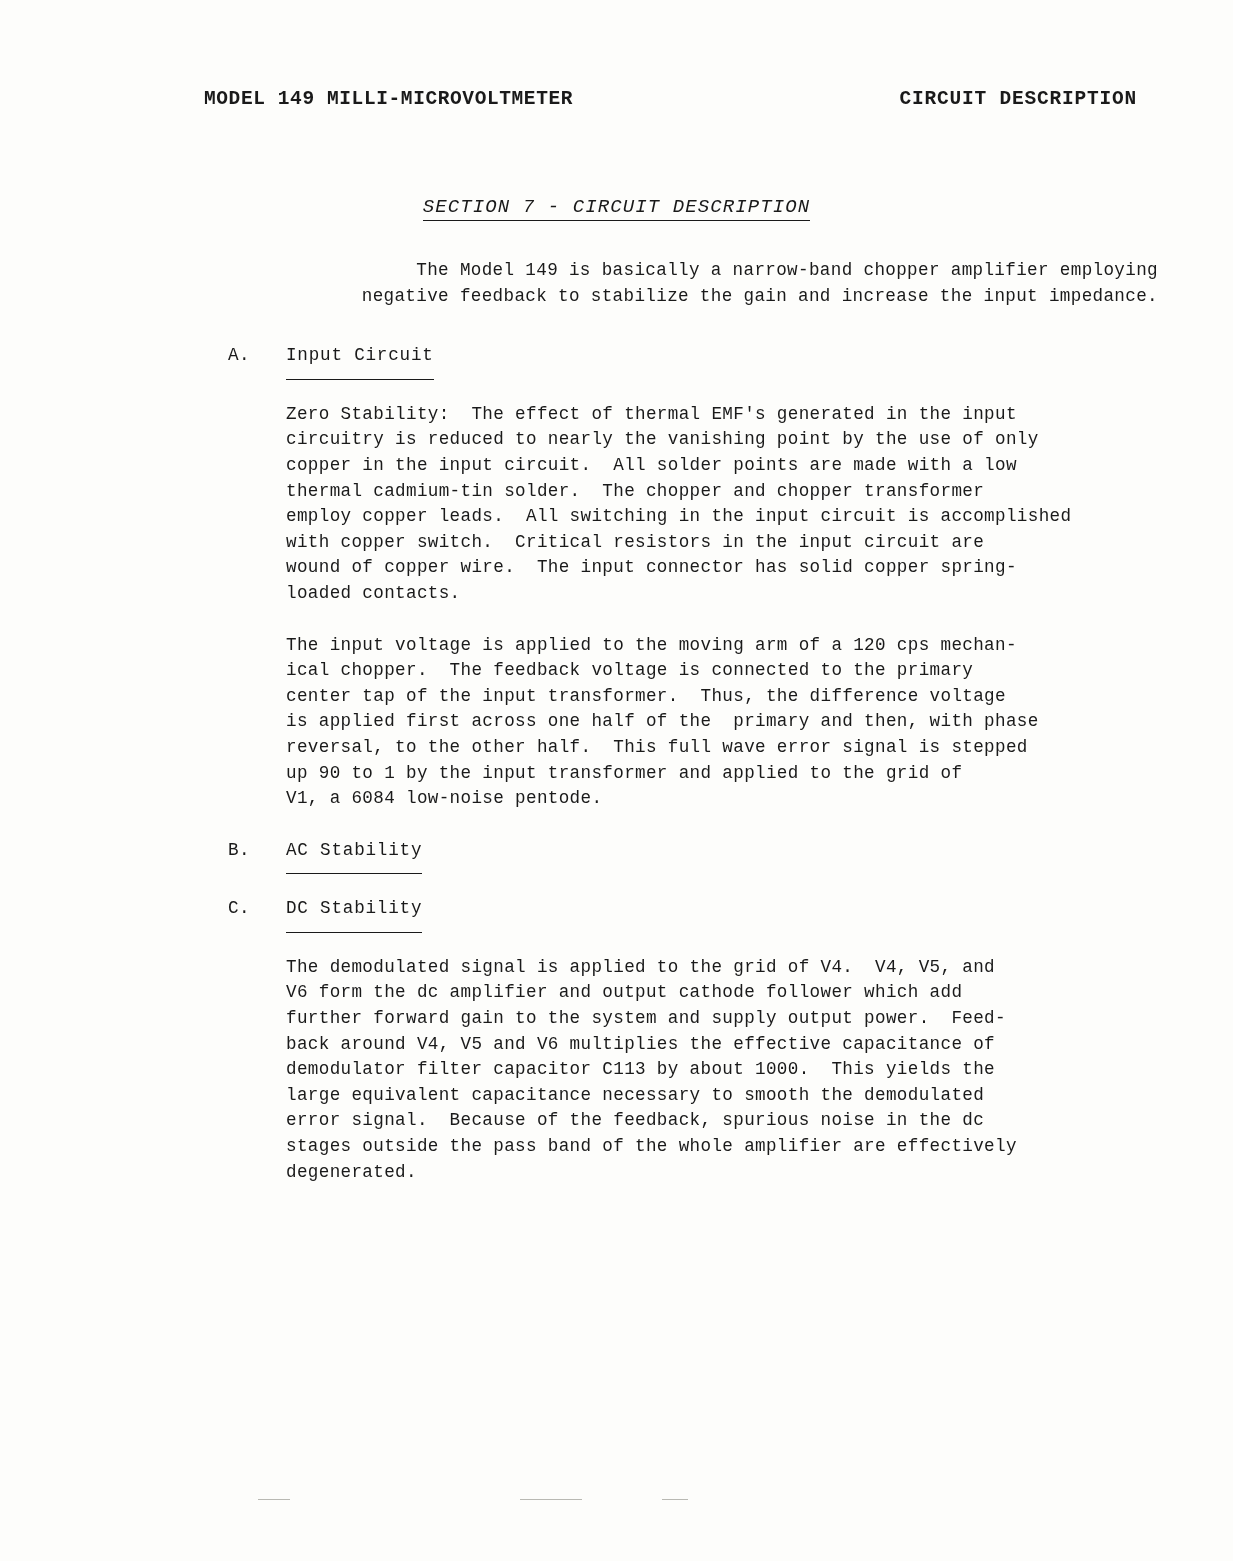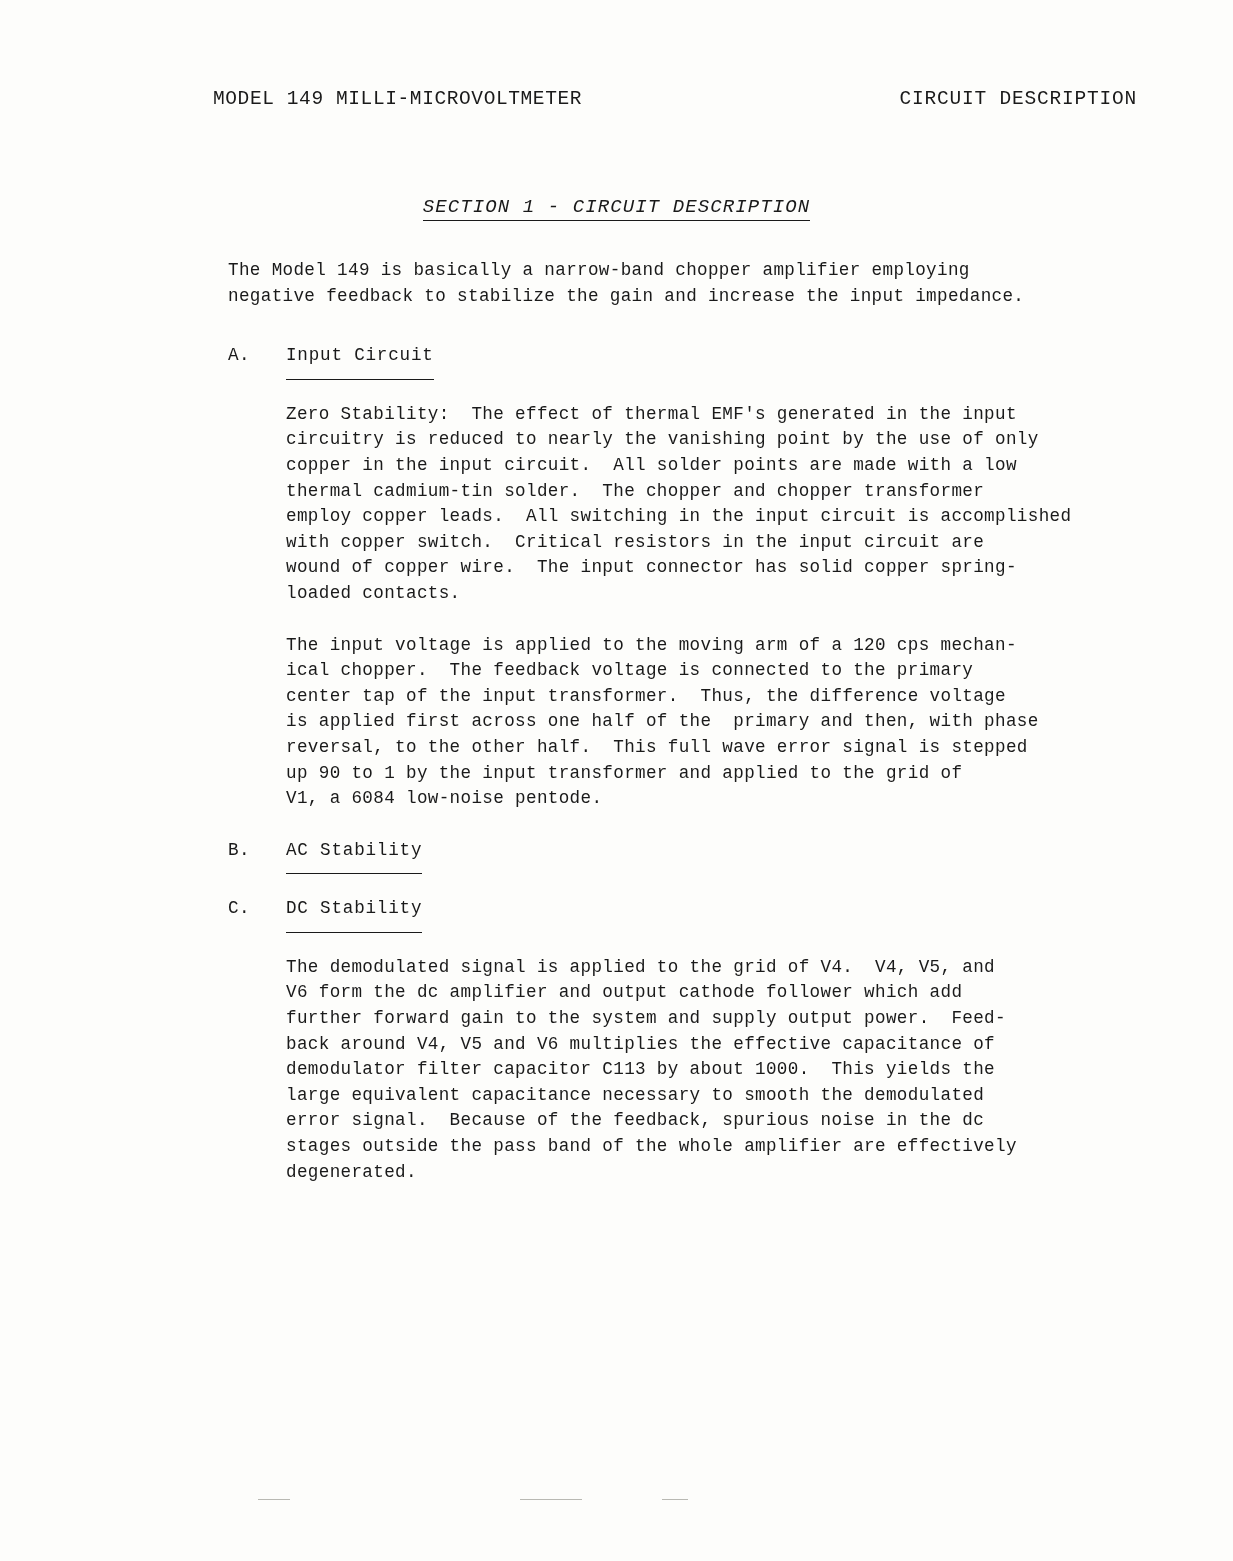--- a/index.html
+++ b/index.html
@@ -12,27 +12,28 @@
     width: 1233px;
     height: 1561px;
     background: #fdfdfb;
     font-family: "Liberation Mono", "DejaVu Sans Mono", monospace;
     color: #1a1a1a;
     overflow: hidden;
   }
   .header {
     position: absolute;
     top: 88px;
-    left: 213px;
+    left: 204px;
     right: 96px;
     display: flex;
     justify-content: space-between;
     align-items: baseline;
     font-size: 19.5px;
     letter-spacing: 0.6px;
+    font-weight: bold;
   }
   .header .left {
     white-space: nowrap;
   }
   .header .right {
     white-space: nowrap;
     letter-spacing: 0.8px;
     text-align: right;
   }
   .section-title {
@@ -54,20 +55,21 @@
     top: 258px;
     left: 228px;
     width: 930px;
     font-size: 17.6px;
     line-height: 25.6px;
     letter-spacing: 0.35px;
   }
   .intro {
     margin: 0 0 34px 0;
     white-space: pre-wrap;
+    text-align: right;
   }
   .sect {
     margin-bottom: 6px;
   }
   .sect-head {
     display: flex;
     margin-bottom: 22px;
   }
   .sect-letter {
     width: 58px;
@@ -108,21 +110,21 @@
 <body>
 
 <div class="page">
 
   <div class="header">
     <div class="left">MODEL 149 MILLI-MICROVOLTMETER</div>
     <div class="right">CIRCUIT DESCRIPTION</div>
   </div>
 
   <div class="section-title">
-    <span>SECTION  1 - CIRCUIT DESCRIPTION</span>
+    <span>SECTION  7 - CIRCUIT DESCRIPTION</span>
   </div>
 
   <div class="body">
 
     <p class="intro">The Model 149 is basically a narrow-band chopper amplifier employing
 negative feedback to stabilize the gain and increase the input impedance.</p>
 
     <div class="sect">
       <div class="sect-head">
         <div class="sect-letter">A.</div>

